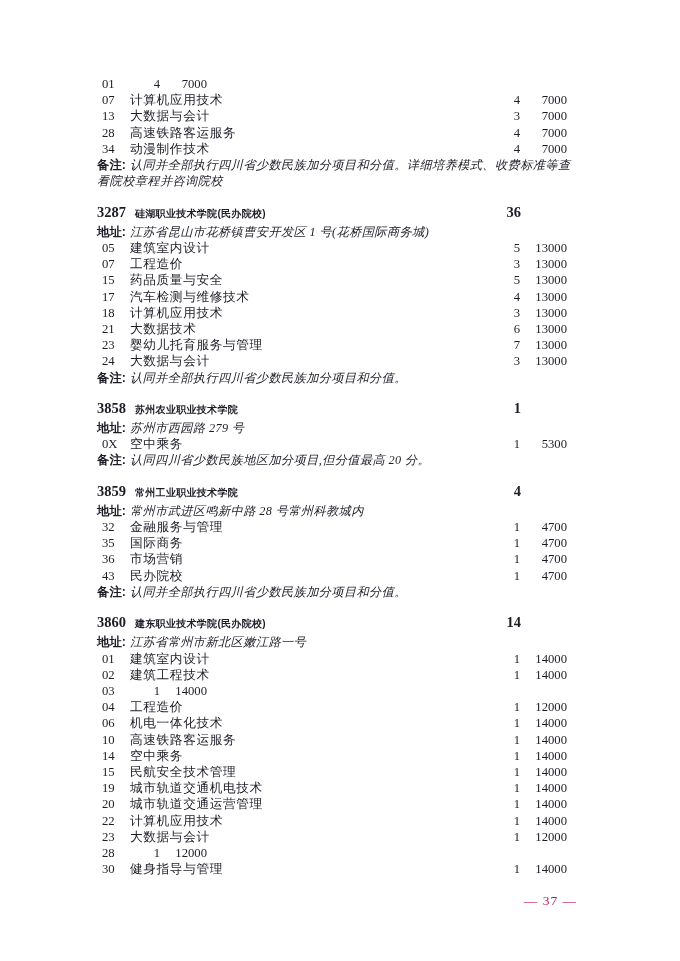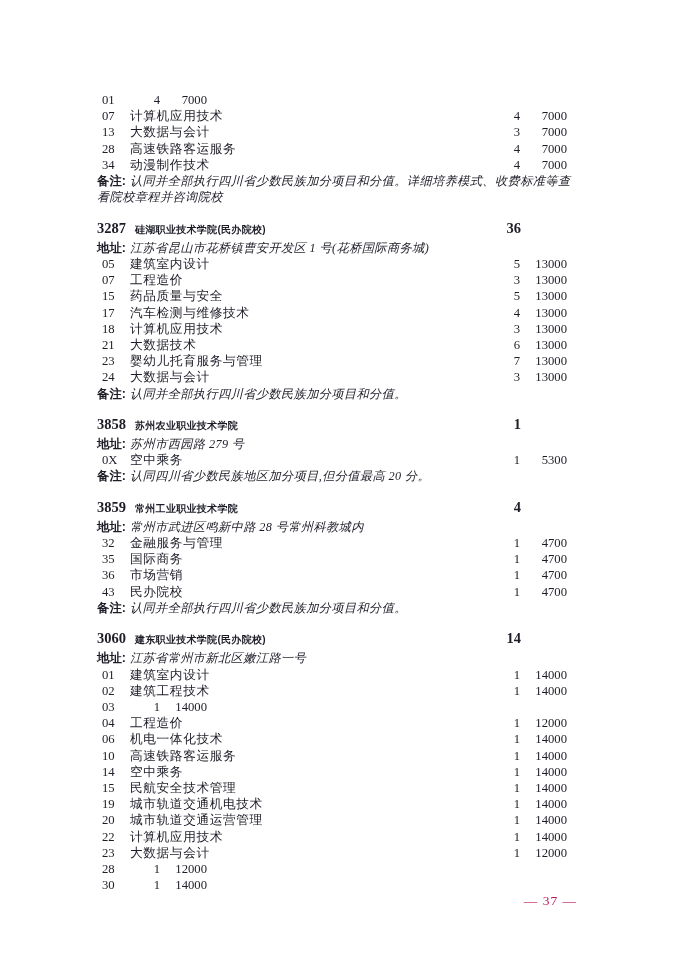--- a/index.html
+++ b/index.html
@@ -11,21 +11,20 @@
     position: relative;
     width: 680px;
     height: 961px;
     background: #ffffff;
     overflow: hidden;
     font-family: "Liberation Serif", "DejaVu Serif", serif;
     color: #1d1d28;
   }
   .content {
     padding-top: 76px;
-    margin-top: 16px;
   }
   
   .s-header {
     display: flex;
     align-items: baseline;
     margin-left: 97px;
     width: 424px;
     margin-top: 12px;
     margin-bottom: 0;
     line-height: 20px;
@@ -234,21 +233,21 @@
         <div class="m-row">
           <span class="m-code">43</span>
           <span class="m-name">民办院校</span>
           <span class="m-plan">1</span>
           <span class="m-fee">4700</span>
         </div>
         <div class="note"><span class="lab">备注:</span><span class="kai">认同并全部执行四川省少数民族加分项目和分值。</span></div>
       </div>
       <div class="section">
         <div class="s-header">
-          <span class="s-code">3060</span>
+          <span class="s-code">3860</span>
           <span class="s-name">建东职业技术学院(民办院校)</span>
           <span class="s-total">14</span>
         </div>
         <div class="addr"><span class="lab">地址:</span><span class="kai">江苏省常州市新北区嫩江路一号</span></div>
         <div class="m-row">
           <span class="m-code">01</span>
           <span class="m-name">建筑室内设计</span>
           <span class="m-plan">1</span>
           <span class="m-fee">14000</span>
         </div>
@@ -317,20 +316,21 @@
           <span class="m-plan">1</span>
           <span class="m-fee">12000</span>
         </div>
         <div class="m-row">
           <span class="m-code">28</span>
           <span class="m-plan">1</span>
           <span class="m-fee">12000</span>
         </div>
         <div class="m-row">
           <span class="m-code">30</span>
+          <span class="m-name">健身指导与管理</span>
           <span class="m-plan">1</span>
           <span class="m-fee">14000</span>
         </div>
       </div>
     </div>
   <div class="footer">
     <span>— 37 —</span>
   </div>
 </div>
 

